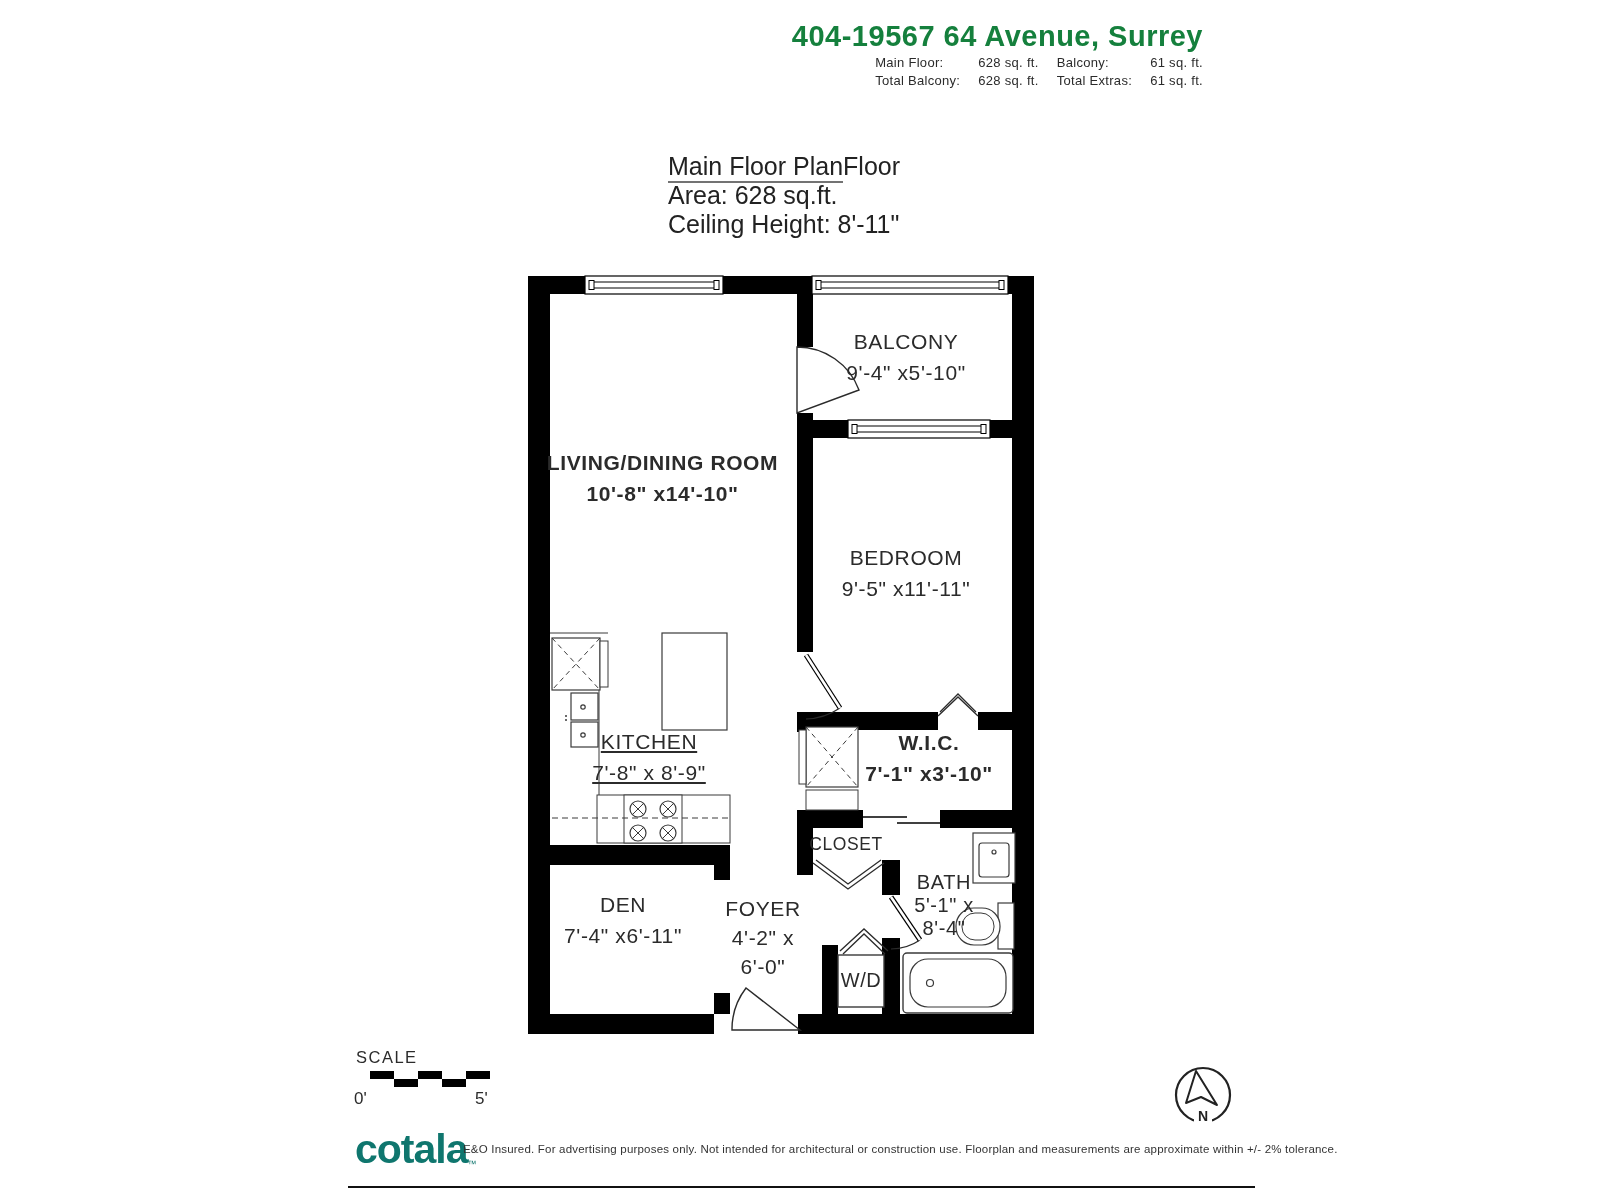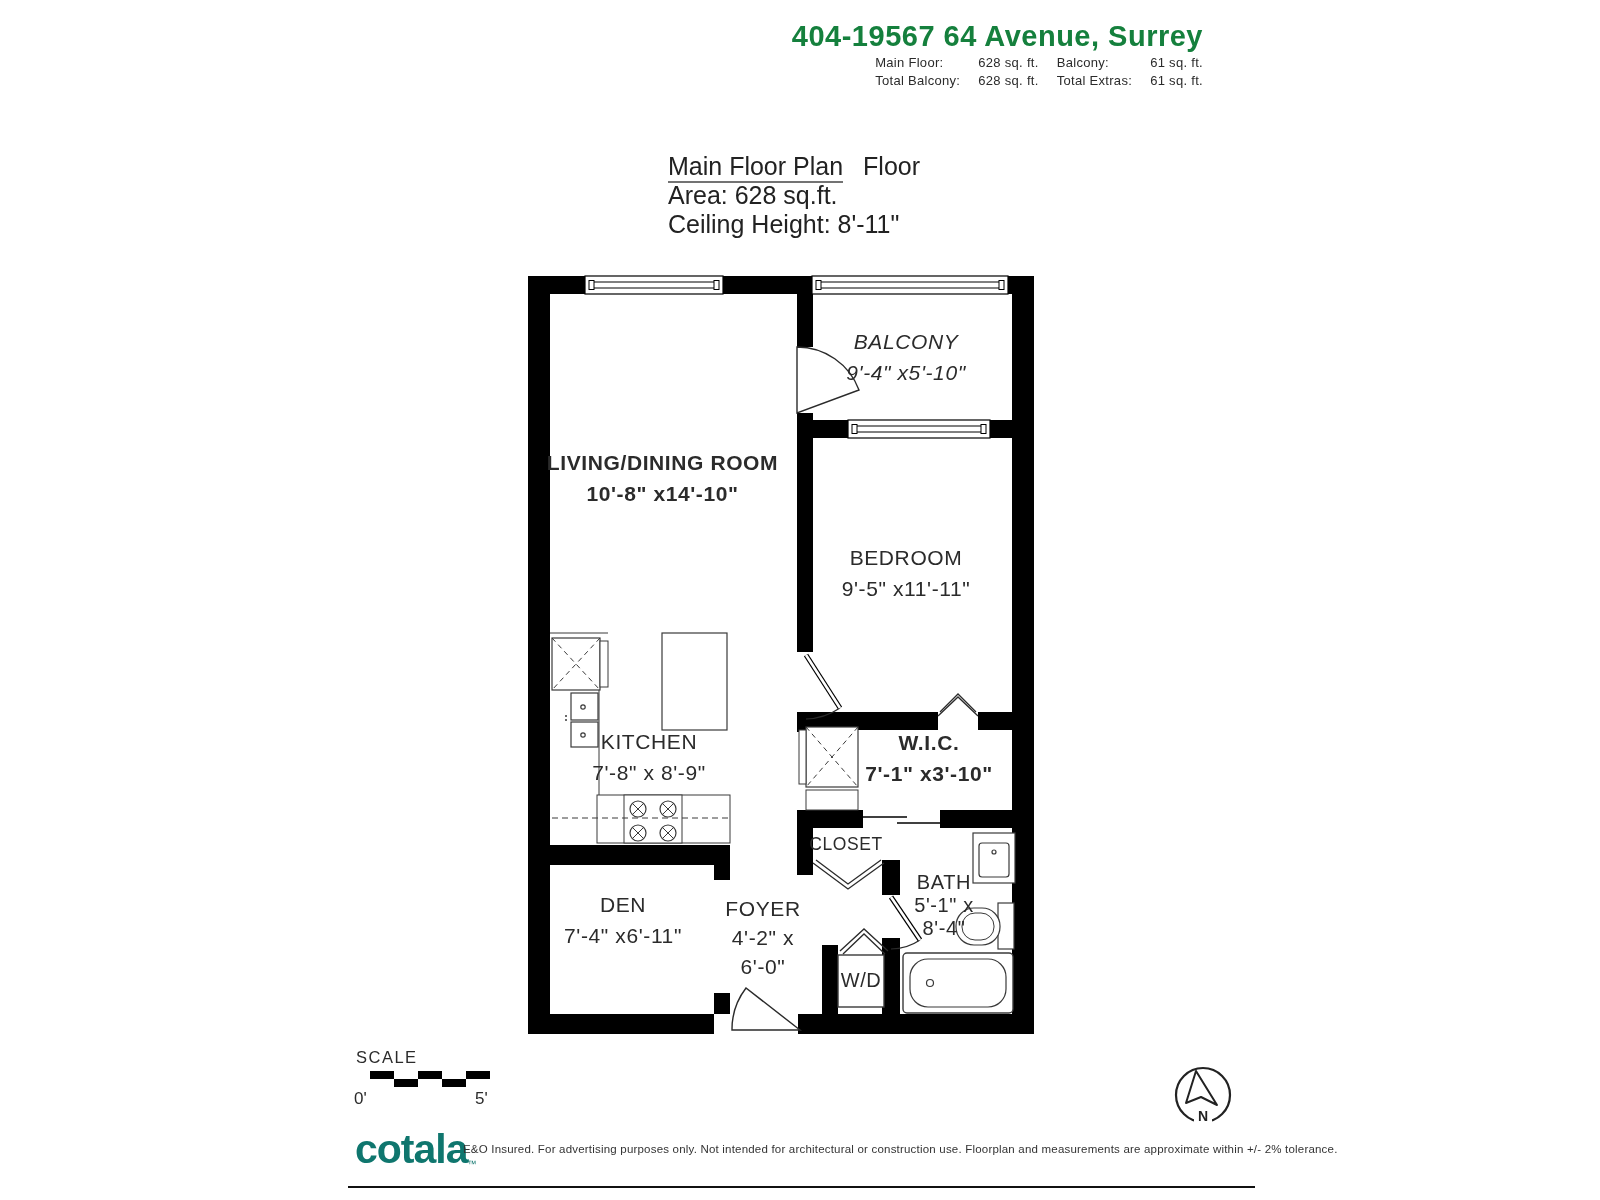--- a/index.html
+++ b/index.html
@@ -9,21 +9,21 @@
   .hdr-title{position:absolute;top:20px;right:397px;font-size:29px;font-weight:700;
              letter-spacing:0.5px;color:#15803d;white-space:nowrap;}
   .hdr-stats{position:absolute;top:55px;right:397px;display:grid;
              grid-template-columns:auto auto auto auto;column-gap:18px;row-gap:3px;
              font-size:13px;letter-spacing:0.3px;}
   .hdr-stats .lab{text-align:left;}
   .hdr-stats .val{text-align:right;}
   
   .plan-title{position:absolute;left:668px;top:152px;font-size:25px;line-height:29px;color:#222;}
   .plan-title .ul{border-bottom:2px solid #737373;padding-bottom:1px;}
-  .plan-title .rest{margin-left:20px;}
+  .plan-title .rest{margin-left:0;}
   
   #plan-svg{position:absolute;left:500px;top:250px;}
   .room-label{position:absolute;text-align:center;color:#2b2b2b;font-size:21px;
               line-height:31px;letter-spacing:0.6px;white-space:nowrap;}
   .room-label .nm{display:block;}
   .room-label .dm{display:block;}
   
   .scale-label{position:absolute;left:356px;top:1048px;font-size:16.5px;letter-spacing:1.5px;}
   .scale-seg{position:absolute;width:24px;height:8px;background:#000;}
   .scale-num{position:absolute;font-size:17px;}
@@ -211,29 +211,29 @@
       </g>
     </g>
 
     <rect x="838" y="955" width="46" height="52" fill="#ffffff" stroke="#3a3a3a" stroke-width="1.4"></rect>
   </svg>
 
   <div class="room-label" style="left:540px;top:447px;width:245px;font-weight:bold;">
     <span class="nm">LIVING/DINING ROOM</span>
     <span class="dm">10'-8" x14'-10"</span>
   </div>
-  <div class="room-label" style="left:810px;top:326px;width:192px;font-style:italic;">
+  <div class="room-label" style="left:810px;top:326px;width:192px;">
     <span class="nm">BALCONY</span>
     <span class="dm">9'-4" x5'-10"</span>
   </div>
   <div class="room-label" style="left:810px;top:542px;width:192px;">
     <span class="nm">BEDROOM</span>
     <span class="dm">9'-5" x11'-11"</span>
   </div>
-  <div class="room-label" style="left:558px;top:726px;width:182px;">
+  <div class="room-label" style="left:558px;top:726px;width:182px;text-decoration:underline;">
     <span class="nm">KITCHEN</span>
     <span class="dm">7'-8" x 8'-9"</span>
   </div>
   <div class="room-label" style="left:838px;top:727px;width:182px;font-weight:bold;">
     <span class="nm">W.I.C.</span>
     <span class="dm">7'-1" x3'-10"</span>
   </div>
   <div class="room-label" style="left:800px;top:834px;width:92px;font-size:17.5px;line-height:21px;">
     <span class="nm">CLOSET</span>
   </div>

